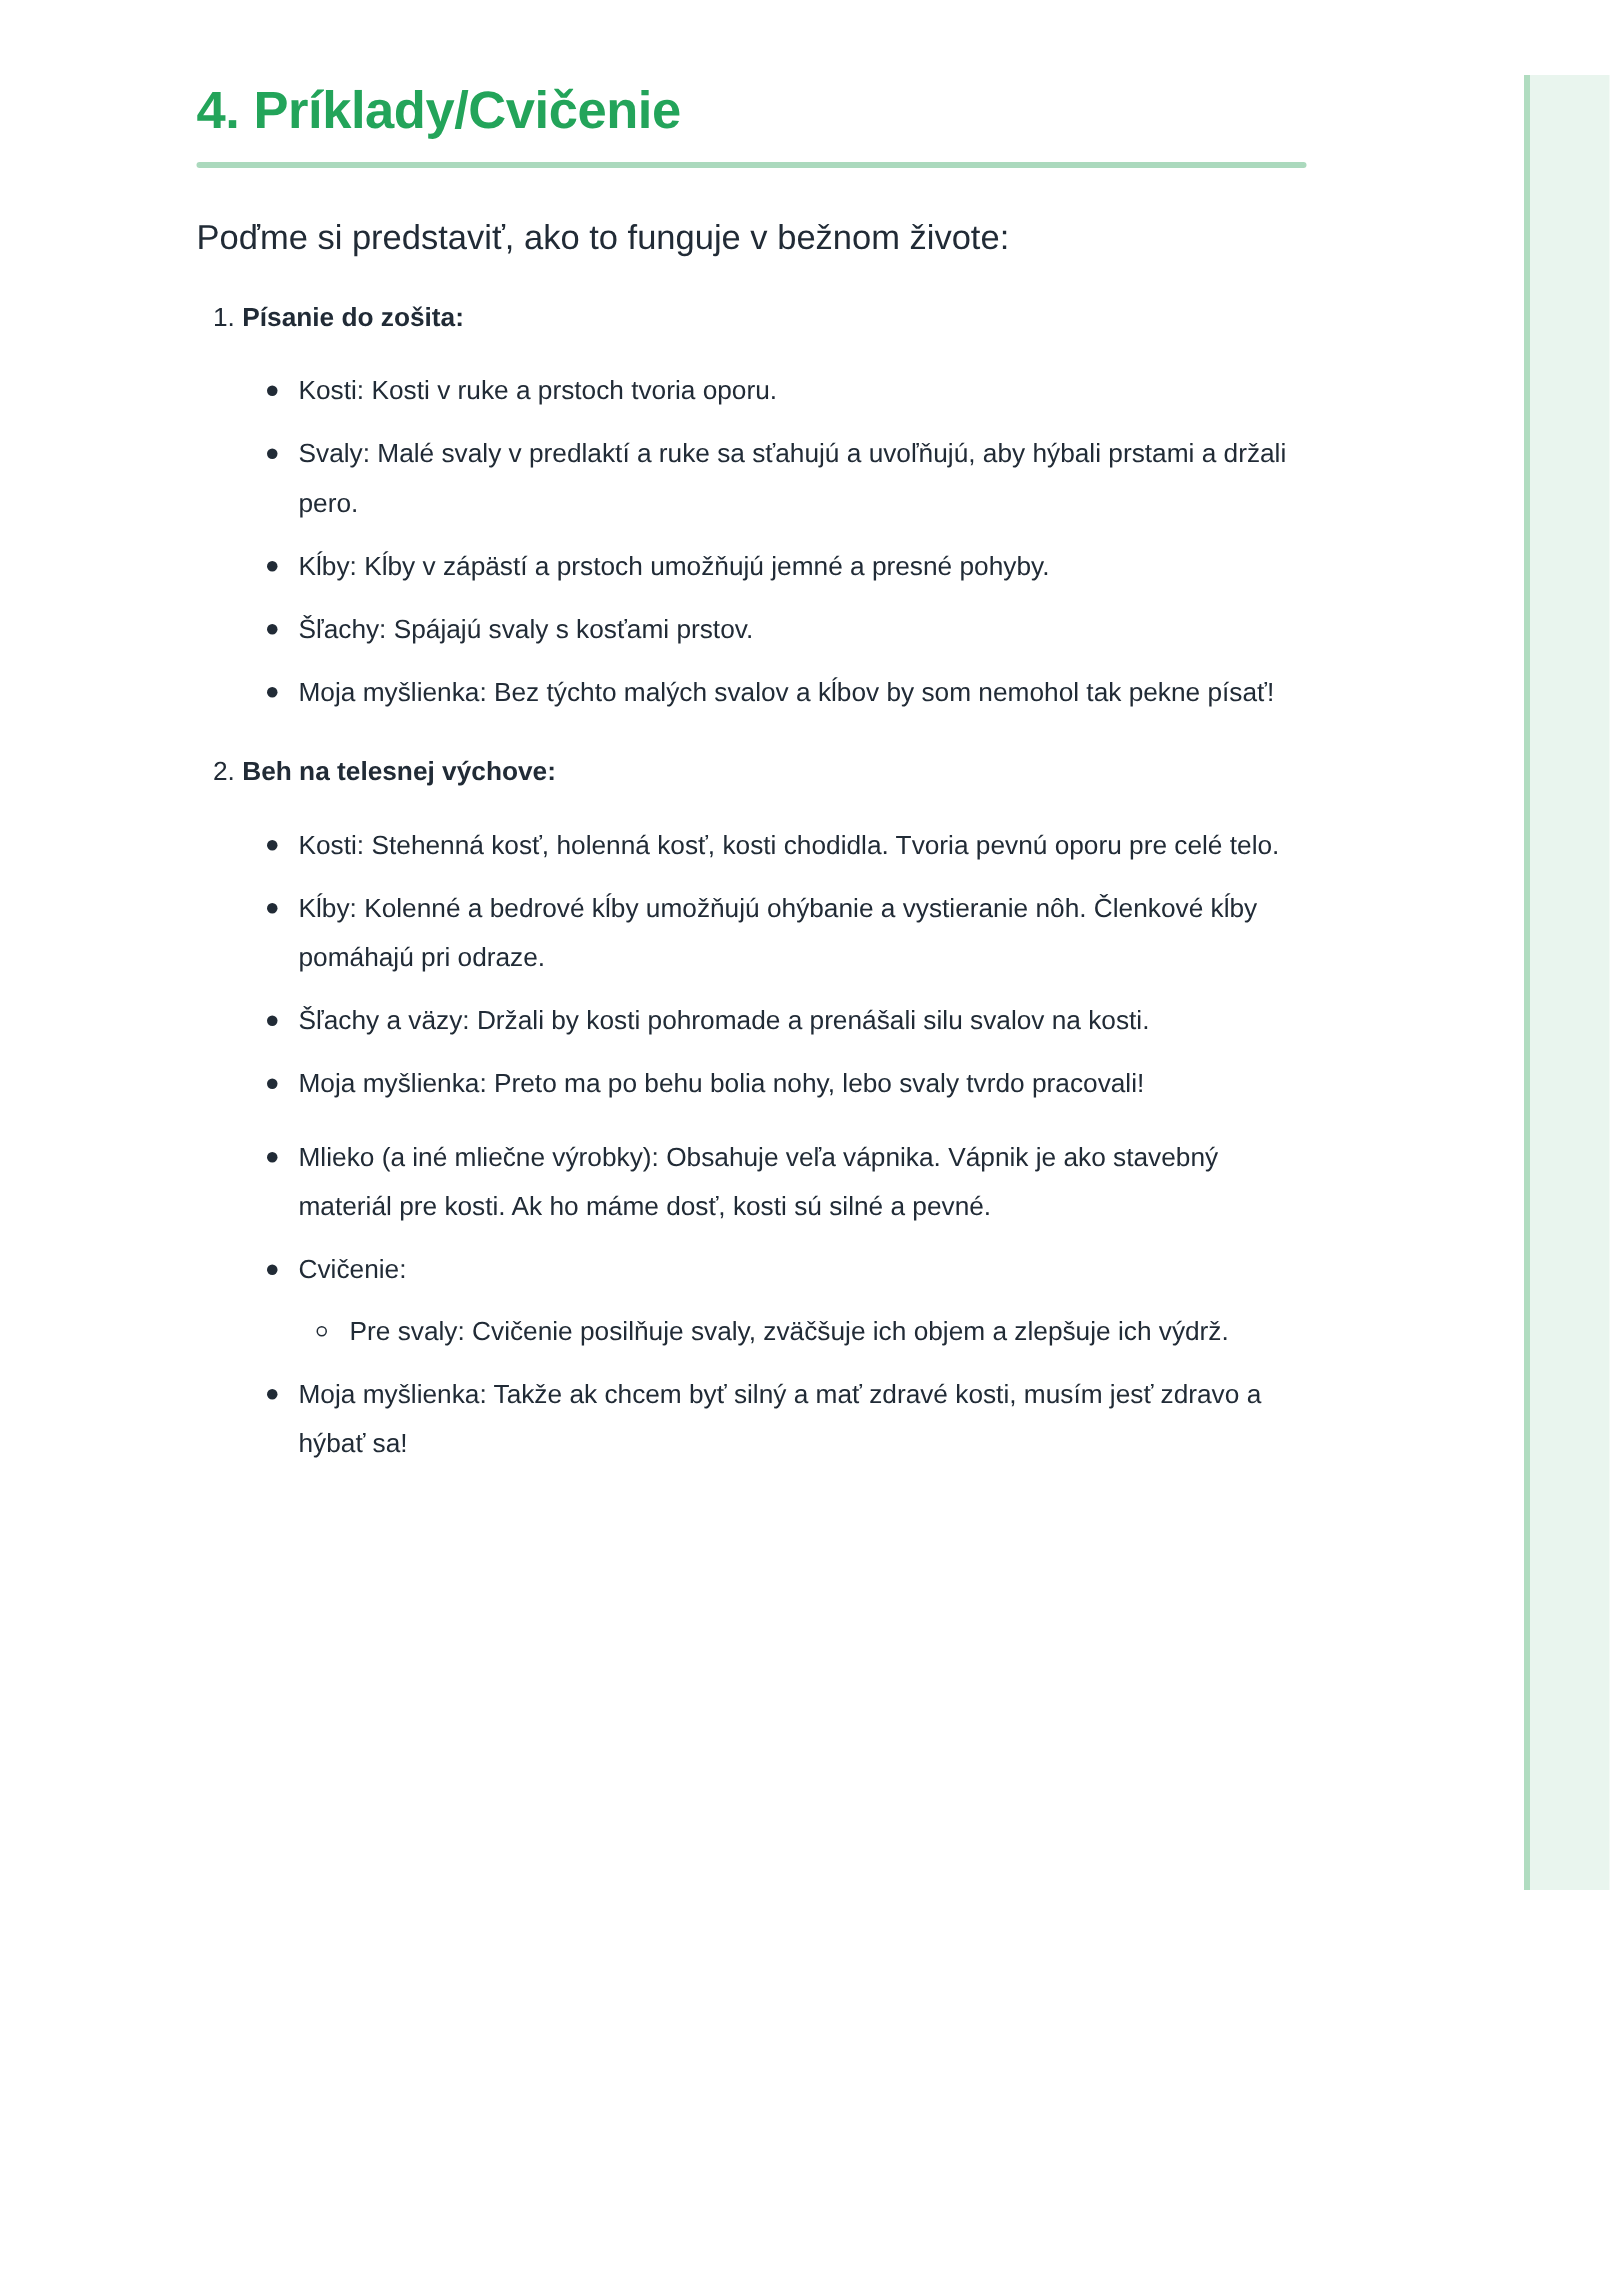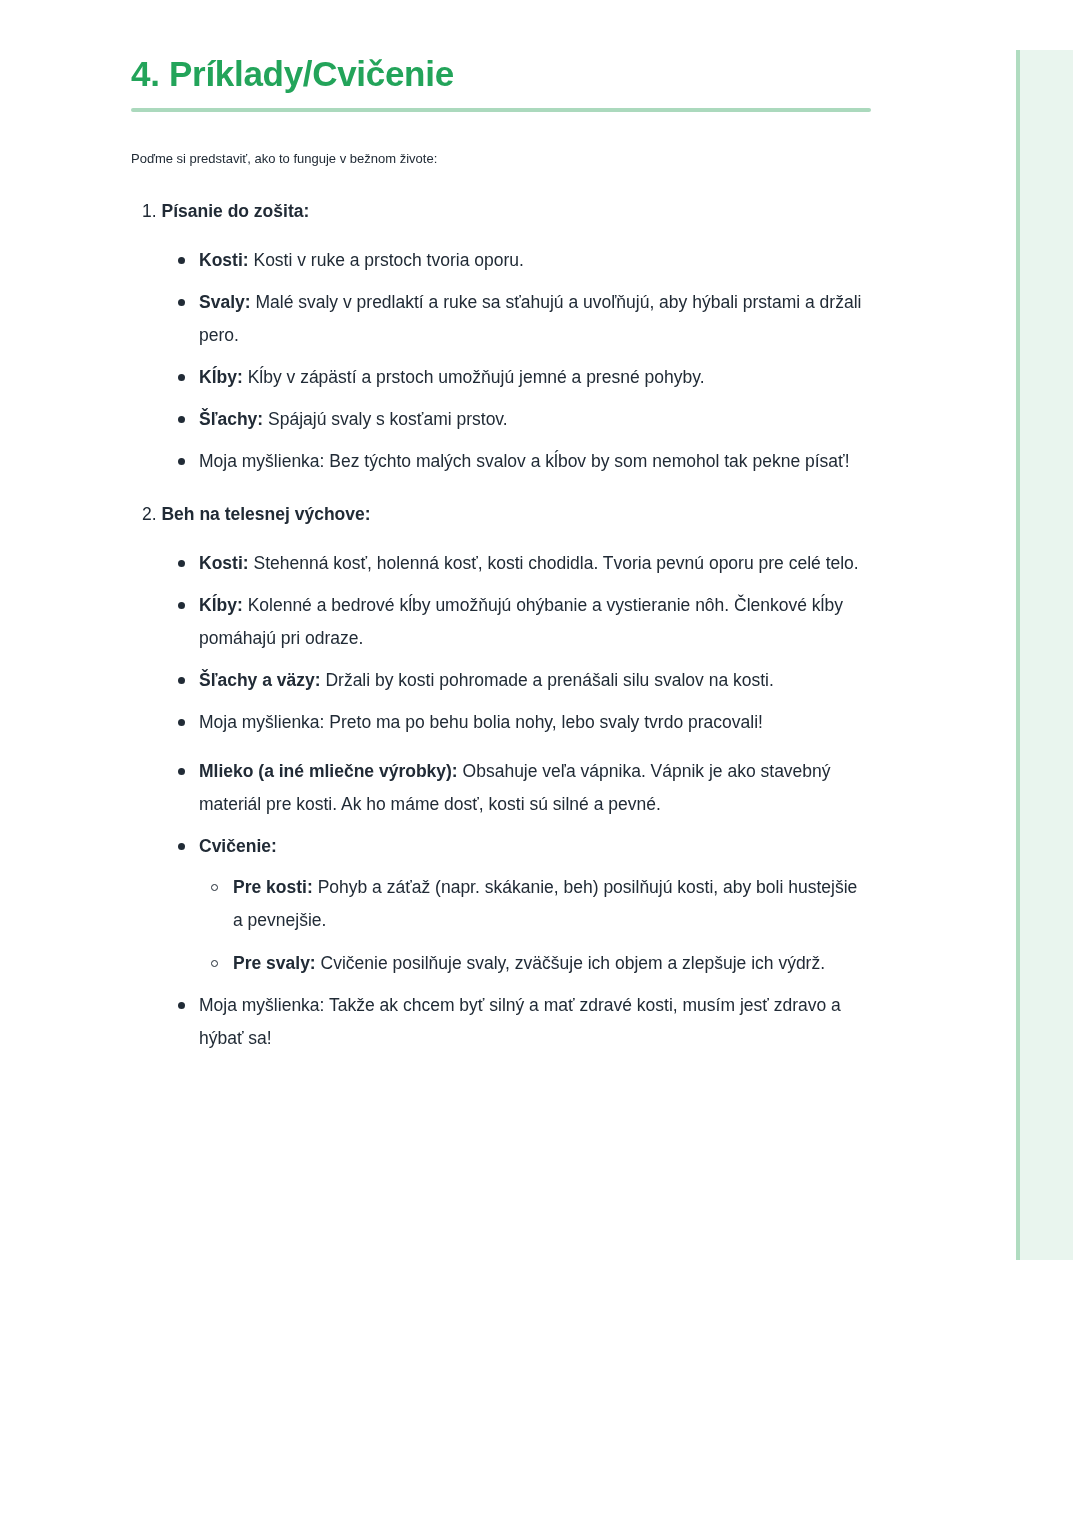--- a/index.html
+++ b/index.html
@@ -22,33 +22,33 @@
   .content { position: absolute; left: 90px; top: 0; width: 740px; color: var(--text, #212b36); z-index: 2; }
 
   h1.title {
     margin: 54px 0 0; font-size: 35px; line-height: 40px;
     font-weight: 700; color: var(--accent, #23a45a); letter-spacing: -0.3px;
   }
   .title-underline {
     height: 4px; border: none; border-radius: 2px;
     background: var(--underline, #abd9bd); margin: 14px 0 0;
   }
-  .intro { font-size: 13px; line-height: 33px; margin: 30px 0 0; }
+  .intro { font-size: 23px; line-height: 33px; margin: 30px 0 0; }
 
   .section-heading { font-size: 17.5px; line-height: 33px; margin-top: 20px; padding-left: 11px; }
   .sec-num { font-weight: 400; }
   .sec-title { font-weight: 700; }
 
   ul.items { list-style: none; margin: 16px 0 0; padding: 0 0 0 47px; }
   li.item { position: relative; padding-left: 21px; margin-bottom: 9px; font-size: 17.5px; line-height: 33px; }
   .bullet { position: absolute; left: 0; top: 13px; width: 7px; height: 7px; border-radius: 50%; }
   .dot { background: var(--text, #212b36); }
   .circ { background: transparent; border: 1.5px solid var(--text, #212b36); }
 
-  .label.bold { font-weight: 700; }
+  .label.bold { font-weight: 400; }
   .label.italic { font-weight: 400; }
   .seg-bold { font-weight: 400; }
 
   ul.subitems { list-style: none; margin: 8px 0 0; padding: 0 0 0 12px; }
   li.sub { padding-left: 22px; margin-bottom: 10px; }
   li.sub:last-child { margin-bottom: 0; }
 
   .footer {
     position: absolute; left: 74px; top: 1425px; width: 920px;
     display: flex; align-items: center; gap: 58px; z-index: 3;
@@ -117,24 +117,20 @@
           <ul class="items">
             <li class="item">
               <span class="bullet dot"></span>
               <div class="item-body"><span class="label bold">Mlieko (a iné mliečne výrobky):</span> <span class="seg">Obsahuje veľa </span><span class="seg-bold">vápnika</span><span class="seg">. Vápnik je ako stavebný materiál pre kosti. Ak ho máme dosť, kosti sú silné a pevné.</span></div>
             </li>
             <li class="item">
               <span class="bullet dot"></span>
               <div class="item-body"><span class="label bold">Cvičenie:</span> <ul class="subitems">
                   <li class="item sub">
                     <span class="bullet circ"></span>
-                    <div class="item-body"><span class="label bold">Pre kosti:</span> <span class="item-txt">Pohyb a záťaž (napr. skákanie, beh) posilňujú kosti, aby boli hustejšie a pevnejšie.</span></div>
-                  </li>
-                  <li class="item sub">
-                    <span class="bullet circ"></span>
                     <div class="item-body"><span class="label bold">Pre svaly:</span> <span class="item-txt">Cvičenie posilňuje svaly, zväčšuje ich objem a zlepšuje ich výdrž.</span></div>
                   </li>
                 </ul></div>
             </li>
             <li class="item">
               <span class="bullet dot"></span>
               <div class="item-body"><span class="label italic">Moja myšlienka:</span> <span class="item-txt">Takže ak chcem byť silný a mať zdravé kosti, musím jesť zdravo a hýbať sa!</span></div>
             </li>
           </ul>
         </section>

